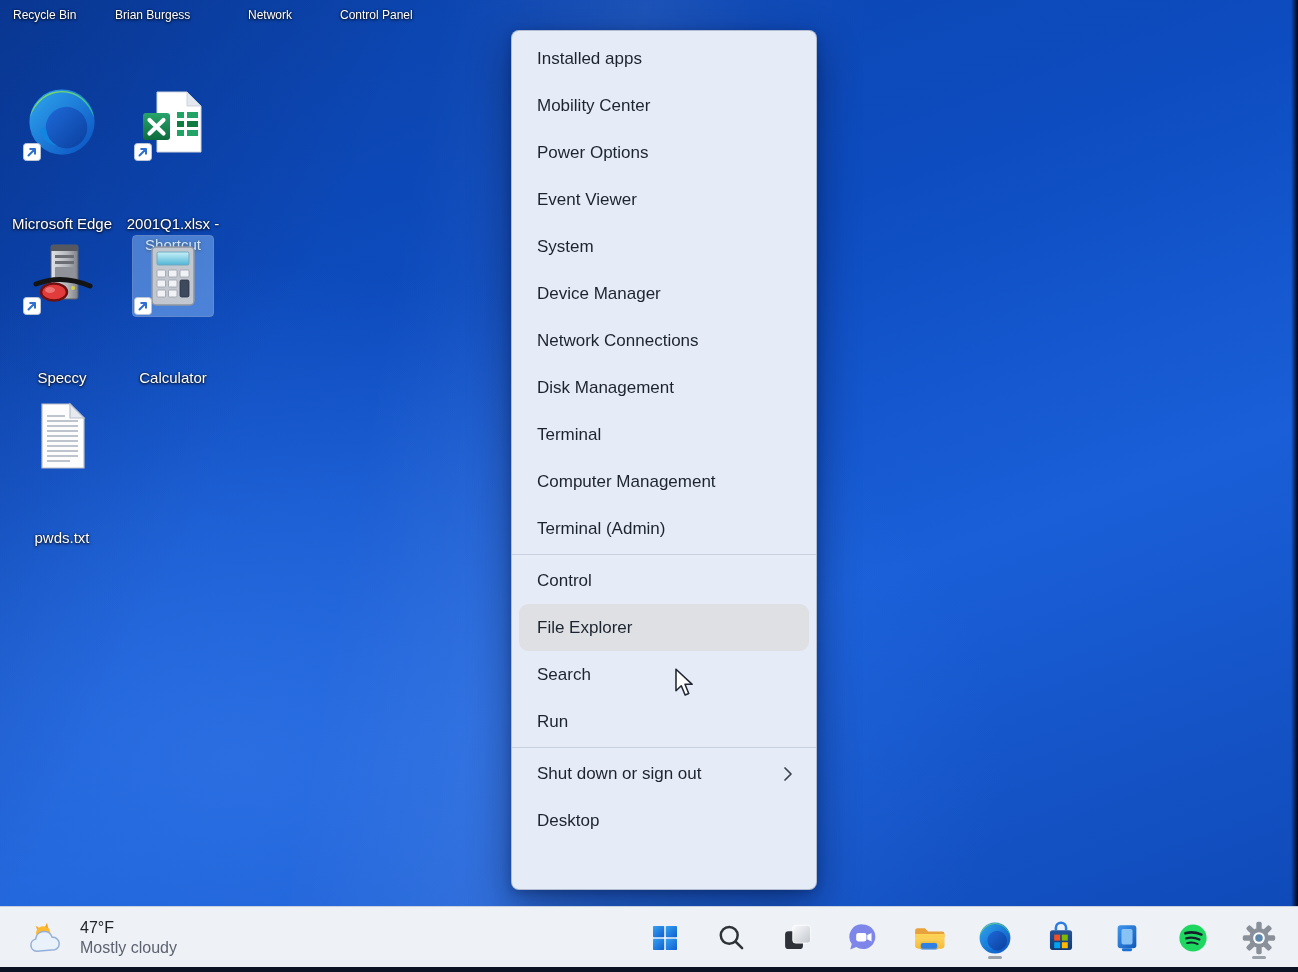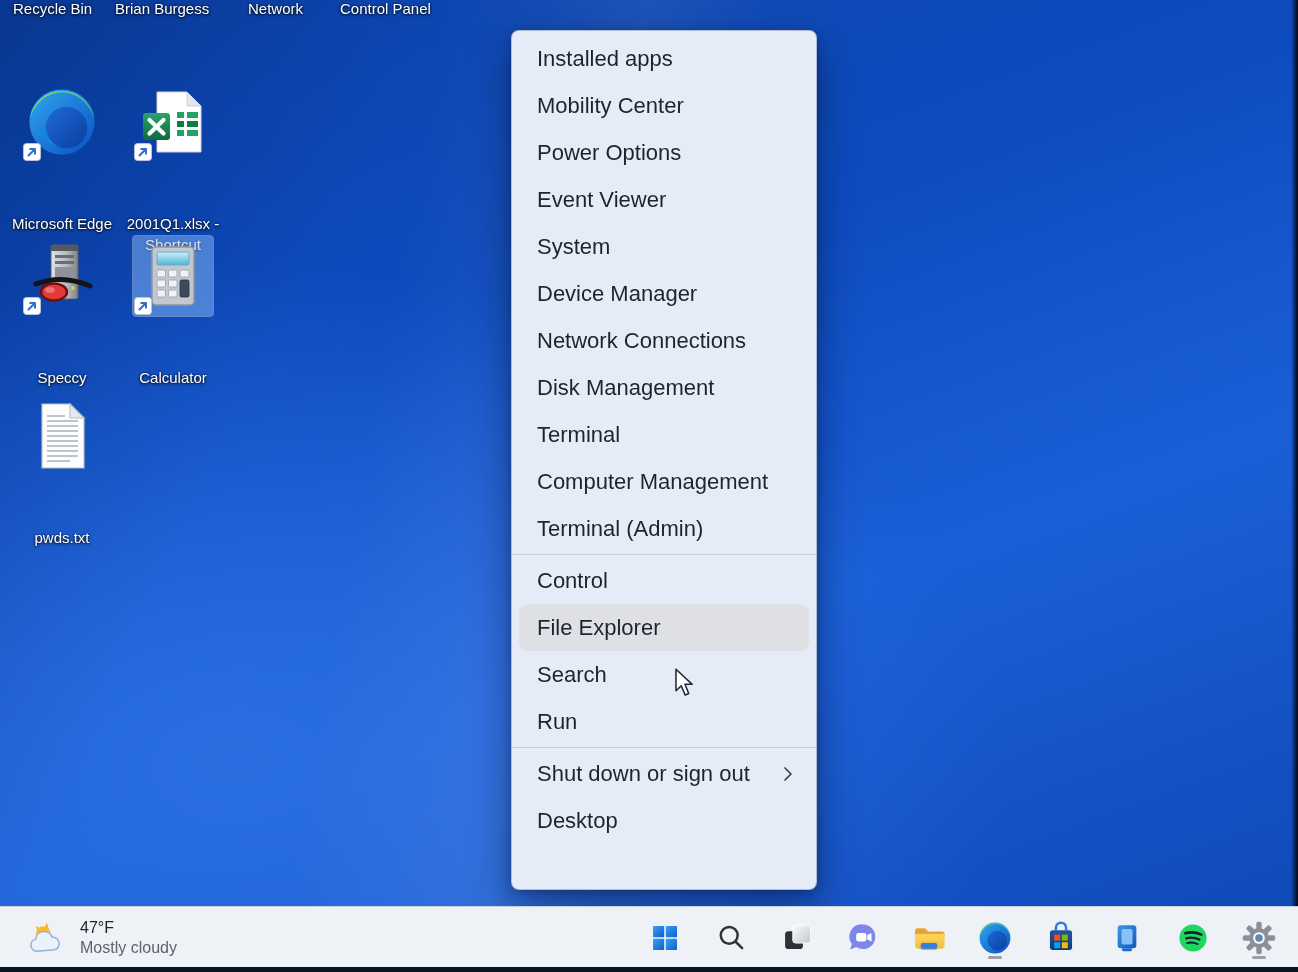--- a/index.html
+++ b/index.html
@@ -16,36 +16,36 @@
     background:
       linear-gradient(100deg, rgba(255,255,255,0) 30%, rgba(255,255,255,0.07) 44%, rgba(255,255,255,0.02) 52%, rgba(255,255,255,0) 60%),
       linear-gradient(115deg, rgba(0,0,40,0.18) 0%, rgba(0,0,40,0) 25%),
       radial-gradient(1400px 900px at 18% 78%, #2a6ee2 0%, rgba(42,110,226,0) 55%),
       linear-gradient(160deg, #0b42a8 0%, #0d4cc0 35%, #1a5fd8 62%, #0e47b4 100%);
   }
   .wallpaper:after{content:"";position:absolute;right:0;top:0;width:7px;height:100%;
     background:linear-gradient(to right, rgba(2,10,40,0), #061335 80%, #03081c);}
 
   
-  .top-label{position:absolute;top:0;color:var(--desktop_text);font-size:15px;
+  .top-label{position:absolute;top:8px;color:var(--desktop_text);font-size:12px;
     text-shadow:0 1px 3px rgba(0,0,0,.9),0 0 2px rgba(0,0,0,.6);white-space:nowrap;cursor:default;}
   .desk-icon{position:absolute;width:104px;display:flex;flex-direction:column;align-items:center;cursor:default;gap:48px;}
   .iconbox{position:relative;width:80px;height:80px;display:flex;align-items:center;justify-content:center;border-radius:3px;}
   .desk-icon.selected .iconbox{background:var(--selection_fill);outline:1px solid rgba(255,255,255,0.35);}
   .desk-label{margin-top:3px;color:var(--desktop_text);font-size:15px;line-height:21px;text-align:center;
     text-shadow:0 1px 3px rgba(0,0,0,.9),0 0 2px rgba(0,0,0,.65);max-width:104px;}
   .sc-badge{position:absolute;left:1px;bottom:1px;}
 
   
   .winx-menu{position:absolute;left:511px;top:30px;width:306px;height:860px;
     background:var(--menu_bg);border:1px solid rgba(110,130,165,.45);border-radius:8px;
     box-shadow:0 16px 42px rgba(0,10,40,.45), 0 2px 8px rgba(0,10,40,.25);
     padding-top:4px;overflow:hidden;}
   .mi{height:47px;display:flex;align-items:center;margin:0 7px;padding:0 0 0 18px;border-radius:4px;
-    color:var(--menu_text);font-size:22px;cursor:default;}
+    color:var(--menu_text);font-size:17px;cursor:default;}
   .mi.hovered{background:var(--menu_hover);border-radius:9px;}
   .mi .mi-label{flex:1;}
   .mi .chev{margin-right:16px;display:flex;align-items:center;}
   .menu-sep{height:1px;background:rgba(50,70,105,.16);margin:2px 0;}
 
   
   .cursor{position:absolute;left:672px;top:668px;z-index:50;}
 
   
   .taskbar{position:absolute;left:0;top:906px;width:1298px;height:61px;background:var(--taskbar_bg);

